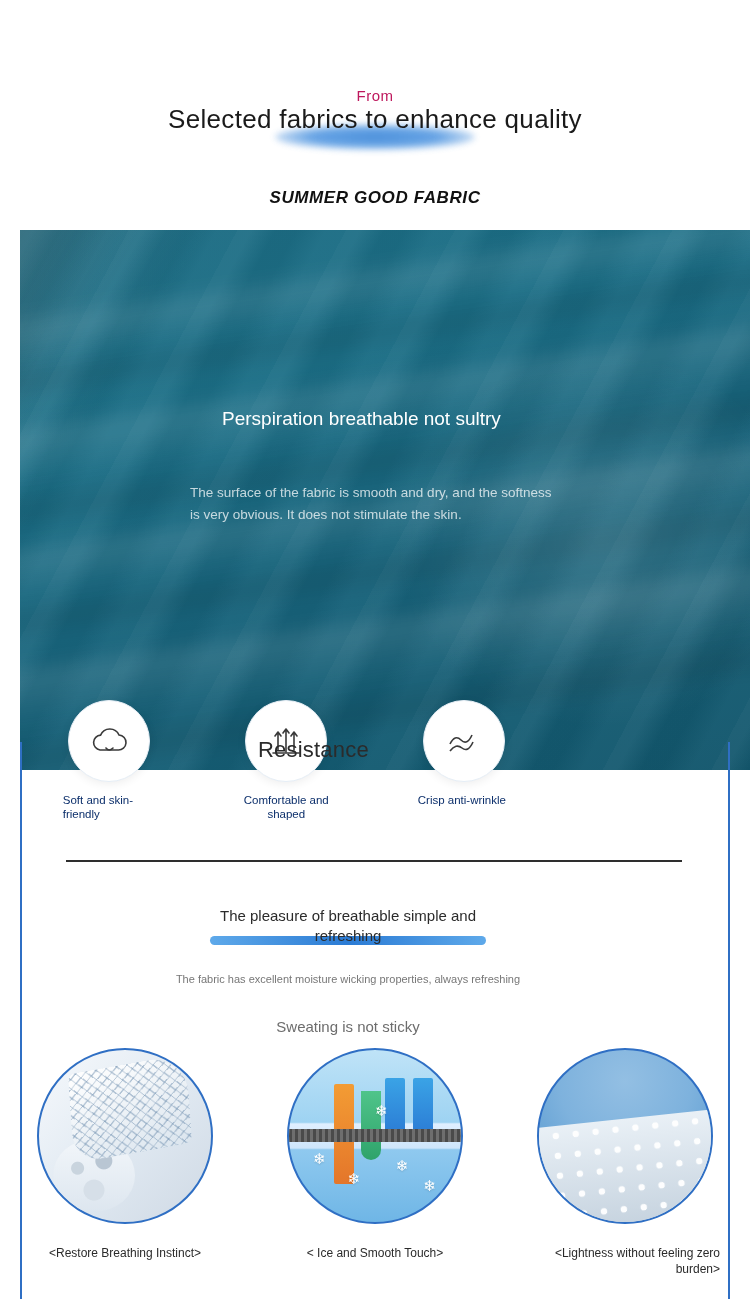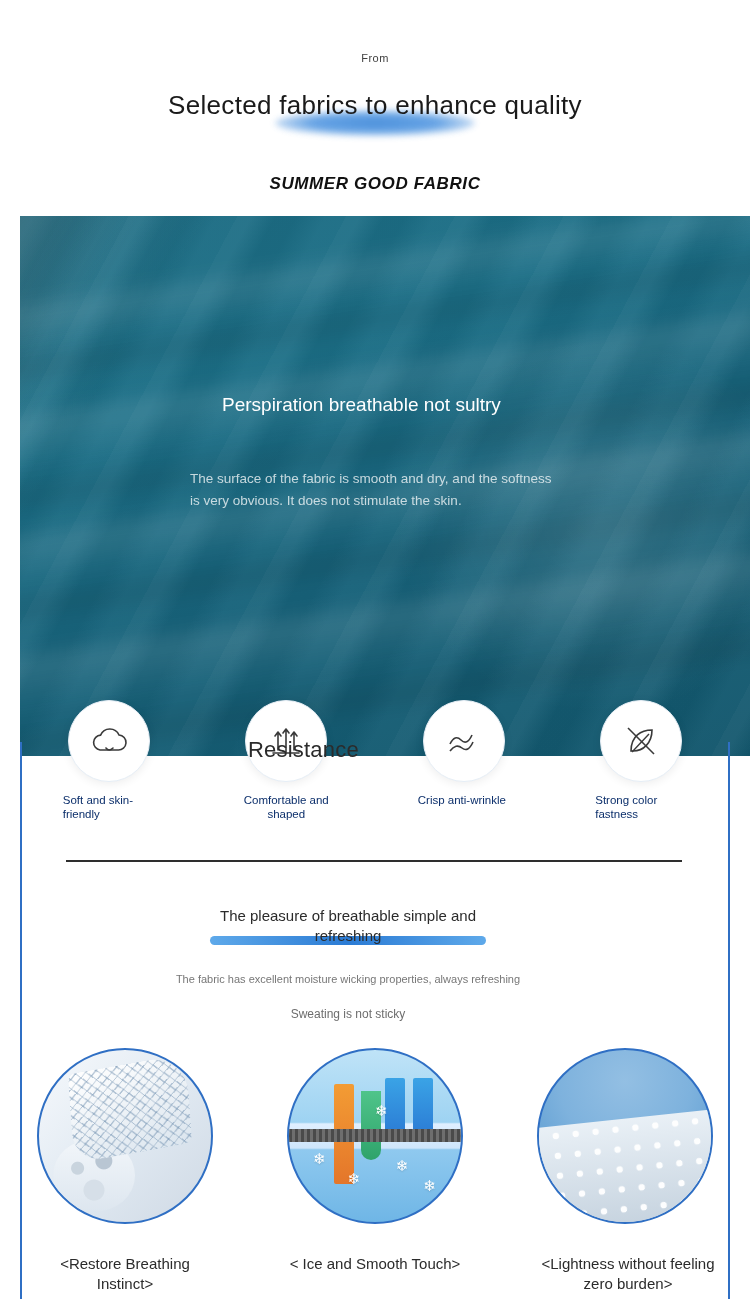--- a/index.html
+++ b/index.html
@@ -16,27 +16,27 @@
     height: 1299px;
     background: #fff;
   }
 
   
   .header {
     text-align: center;
     padding-top: 52px;
   }
   .header .from {
-    font-size: 11px;
-    color: #404040;
+    font-size: 15px;
+    color: #be185d;
     letter-spacing: 0.5px;
+    margin-top: 35px;
   }
   .header .headline-wrap {
     position: relative;
-    margin-top: 26px;
     height: 46px;
   }
   .header .headline-brush {
     position: absolute;
     left: 50%;
     top: 20px;
     transform: translateX(-50%);
     width: 200px;
     height: 26px;
     border-radius: 50%;
@@ -153,21 +153,21 @@
     line-height: 1.25;
     color: #0c2f6b;
     text-align: left;
     width: 92px;
   }
   .feature:nth-child(2) .feature-label { text-align: center; }
 
   
   .resistance-overlay {
     position: absolute;
-    left: 248px;
+    left: 258px;
     top: 736px;
     width: 96px;
     font-size: 22px;
     line-height: 1.25;
     color: #2b2b2b;
     letter-spacing: 0.2px;
   }
 
   
   .rule {
@@ -220,22 +220,22 @@
     position: absolute;
     left: 50%;
     top: -2px;
     transform: translateX(-50%);
     width: 360px;
     height: 22px;
     background: rgba(215,232,247,0.55);
     z-index: -1;
   }
   .mid-sub {
-    margin-top: 22px;
-    font-size: 12px;
+    margin-top: 33px;
+    font-size: 15px;
     color: #6d6d6d;
   }
 
   
   .photos {
     position: absolute;
     left: 30px;
     top: 1048px;
     width: 690px;
     display: flex;
@@ -327,28 +327,28 @@
     left: -5%;
     top: 40%;
     width: 110%;
     height: 62%;
     background:
       radial-gradient(circle at 10px 10px, rgba(255,255,255,0.95) 0 3.2px, rgba(255,255,255,0) 3.6px) 0 0/20px 20px,
       linear-gradient(180deg,#e9f0f6,#c6d3df);
     transform: rotate(-6deg);
   }
   .photo-caption {
-    margin-top: 30px;
-    font-size: 15px;
+    margin-top: 22px;
+    font-size: 12px;
     color: #2b2b2b;
     text-align: center;
     line-height: 1.3;
     width: 190px;
   }
-  .cap3 { text-align: center; padding-left: 6px; }
+  .cap3 { text-align: right; padding-left: 6px; }
   .side-border-l, .side-border-r {
     position: absolute;
     top: 742px;
     width: 2px;
     height: 557px;
     background: #2f6fc4;
   }
   .side-border-l { left: 20px; }
   .side-border-r { left: 728px; }
 </style>
@@ -410,30 +410,20 @@
     <div class="feature">
       <div class="circle">
         <svg width="38" height="34" viewBox="0 0 38 34">
           <path d="M5 20 q5-10 11-4 t11-5" fill="none" stroke="#3a3a3a" stroke-width="1.6"></path>
           <path d="M5 27 q6-8 12-3 t11-6" fill="none" stroke="#3a3a3a" stroke-width="1.6"></path>
         </svg>
       </div>
       <div class="feature-label">Crisp anti-wrinkle</div>
     </div>
 
-    <div class="feature">
-      <div class="circle">
-        <svg width="38" height="38" viewBox="0 0 38 38">
-          <path d="M9 29 C9 14 19 8 30 8 C30 20 22 30 9 29 Z" fill="none" stroke="#3a3a3a" stroke-width="1.6"></path>
-          <path d="M10 30 L27 12" fill="none" stroke="#3a3a3a" stroke-width="1.4"></path>
-          <path d="M6 6 L32 32" fill="none" stroke="#3a3a3a" stroke-width="1.6"></path>
-        </svg>
-      </div>
-      <div class="feature-label">Strong color fastness</div>
-    </div>
 
   </div>
 
   <div class="resistance-overlay">Resistance</div>
 
   <div class="rule"></div>
 
   <div class="mid">
     <div class="mid-title-wrap">
       <div class="mid-title">The pleasure of breathable simple and refreshing</div>

